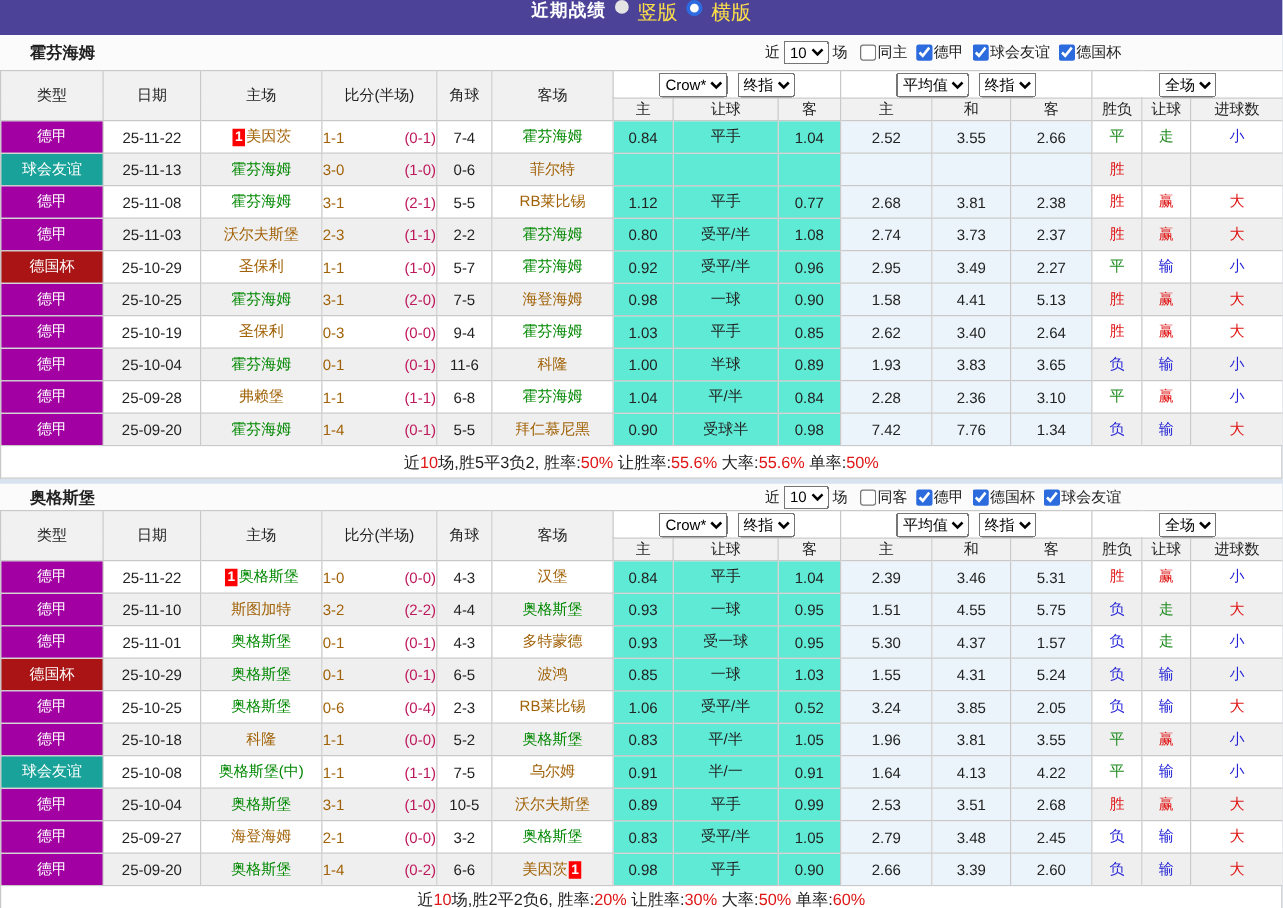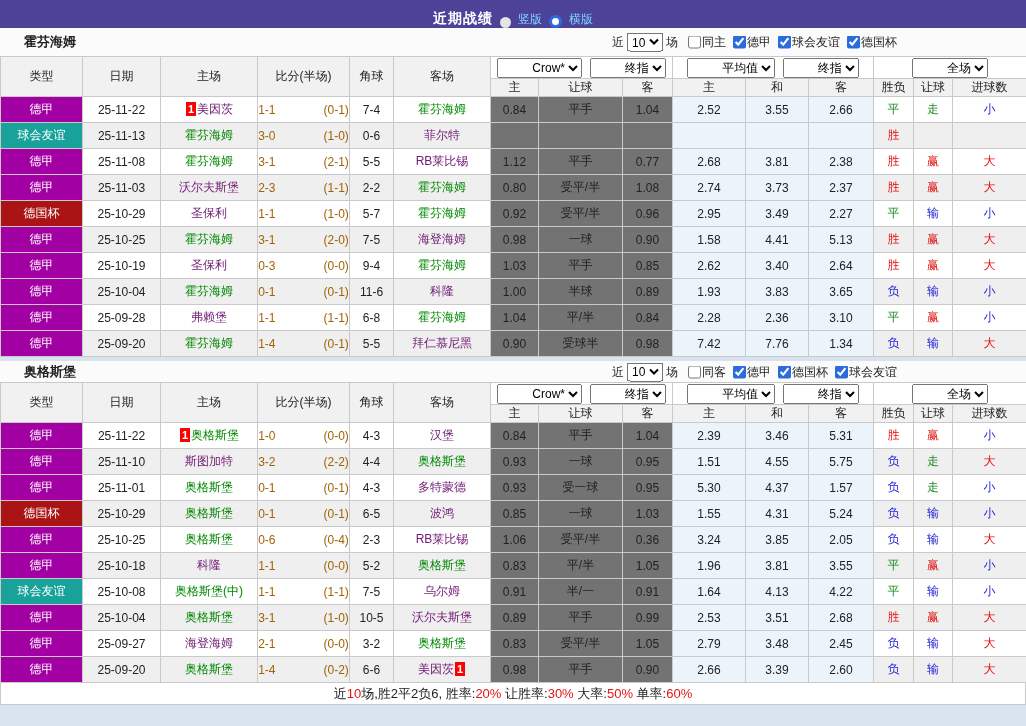--- a/index.html
+++ b/index.html
@@ -1,50 +1,50 @@
 <!DOCTYPE html>
 <html><head>
 <meta charset="utf-8">
 <style>
   html,body{margin:0;padding:0;}
   body{width:1026px;background:#D9E3F0;font-family:"Liberation Sans",sans-serif;}
   .page{width:1026px;}
-  .topbar{height:28px;background:#4C4399;display:flex;align-items:flex-end;justify-content:center;gap:7px;}
+  .topbar{height:28px;background:#4C4399;display:flex;align-items:flex-start;justify-content:center;gap:7px;}
   .topbar .title{color:#fff;font-weight:bold;font-size:14px;letter-spacing:1px;}
   .radio{display:inline-block;border-radius:50%;vertical-align:middle;cursor:pointer;}
   .radio-v{width:11px;height:11px;background:#E4E4E4;}
   .radio-h{width:7px;height:7px;background:#fff;border:3px solid #2E6BE0;}
-  .radio-label{color:#7dd3fc;font-size:12px;}
+  .radio-label{color:#fde047;font-size:16px;}
   .team-header{position:relative;height:28px;background:#FBFBFB;}
   .s2 .team-header{height:21px;}
   .team-name{position:absolute;left:24px;top:50%;transform:translateY(-50%);font-weight:bold;font-size:13px;color:#222;}
   .filters{position:absolute;left:612px;top:50%;transform:translateY(-50%);display:flex;align-items:center;font-size:12px;color:#222;white-space:nowrap;}
   .count-select{height:19px;font-size:12px;margin:0 3px;}
   .cb{width:13px;height:13px;margin:0 1px 0 7px;accent-color:#2B6BDE;}
   .cb.first{margin-left:10px;}
   .grid{border-collapse:collapse;table-layout:fixed;width:1026px;font-size:12px;color:#222;background:#fff;}
   .grid th,.grid td{border:1px solid #C9C9C9;text-align:center;padding:0;white-space:nowrap;overflow:hidden;}
   .grid thead th{background:#F1F1F1;font-weight:normal;height:17px;}
   .grid thead tr.selrow th{height:21px;}
   .grid thead th.selcell{background:#fff;}
-  .selcell select{height:20px;font-size:12px;margin:0 2px;padding-left:30px;}
+  .selcell select{height:20px;font-size:12px;margin:0 2px;}
   .grid tbody td{height:25px;}
   tr.even td.c-plain, tr.even td.c-res{background:#EFEFEF;}
-  td.c-odds{background:#737373;}
+  td.c-odds{background:#5eead4;}
   td.c-avg{background:#EBF4FA;}
   td.t-lg{background:#A200A2;color:#fff;}
   td.t-fr{background:#18A29A;color:#fff;}
   td.t-cup{background:#AA1414;color:#fff;}
   .sc{color:#a16207;}
-  .half{color:#a16207;margin-left:48px;}
+  .half{color:#be185d;margin-left:48px;}
   .cl-r{color:#E01616;}
   .cl-g{color:#1E8A1E;}
   .cl-b{color:#2424D6;}
   .cl-k{color:#222;}
-  .team-link{color:#701a75;text-decoration:none;cursor:pointer;}
+  .team-link{color:#a16207;text-decoration:none;cursor:pointer;}
   .team-link.self{color:#008800;}
   .badge{display:inline-block;background:#FF0000;color:#fff;font-size:11px;font-weight:bold;line-height:14px;padding:0 2px;margin:0 1px;}
   .summary{height:25px;line-height:25px;text-align:center;font-size:13px;background:#fff;border:1px solid #C9C9C9;border-top:none;}
   .s2 .summary{height:21px;line-height:21px;}
   .gap{height:4px;}
 </style>
 </head>
 <body>
 
 <div class="page">
@@ -290,20 +290,21 @@
             <td class="c-odds">0.98</td>
             <td class="c-avg">7.42</td>
             <td class="c-avg">7.76</td>
             <td class="c-avg">1.34</td>
             <td class="c-res"><span class="cl-b">负</span></td>
             <td class="c-res"><span class="cl-b">输</span></td>
             <td class="c-res"><span class="cl-r">大</span></td>
           </tr>
         </tbody>
     </table>
+    <div class="summary"><span class="cl-k">近</span><span class="cl-r">10</span><span class="cl-k">场,胜5平3负2, 胜率:</span><span class="cl-r">50%</span><span class="cl-k"> 让胜率:</span><span class="cl-r">55.6%</span><span class="cl-k"> 大率:</span><span class="cl-r">55.6%</span><span class="cl-k"> 单率:</span><span class="cl-r">50%</span></div>
   </div>
 
   <div class="gap"></div>
 
   <div class="section s2">
     <div class="team-header">
       <span class="team-name">奥格斯堡</span>
       <div class="filters">
         <span>近</span>
         <select class="count-select"><option>10</option></select>
@@ -439,21 +440,21 @@
           </tr>
           <tr>
             <td class="c-type t-lg">德甲</td>
             <td class="c-plain">25-10-25</td>
             <td class="c-plain"><span class="team-link self">奥格斯堡</span></td>
             <td class="c-plain"><span class="sc">0-6</span><span class="half">(0-4)</span></td>
             <td class="c-plain">2-3</td>
             <td class="c-plain"><span class="team-link">RB莱比锡</span></td>
             <td class="c-odds">1.06</td>
             <td class="c-odds">受平/半</td>
-            <td class="c-odds">0.36</td>
+            <td class="c-odds">0.52</td>
             <td class="c-avg">3.24</td>
             <td class="c-avg">3.85</td>
             <td class="c-avg">2.05</td>
             <td class="c-res"><span class="cl-b">负</span></td>
             <td class="c-res"><span class="cl-b">输</span></td>
             <td class="c-res"><span class="cl-r">大</span></td>
           </tr>
           <tr class="even">
             <td class="c-type t-lg">德甲</td>
             <td class="c-plain">25-10-18</td>

